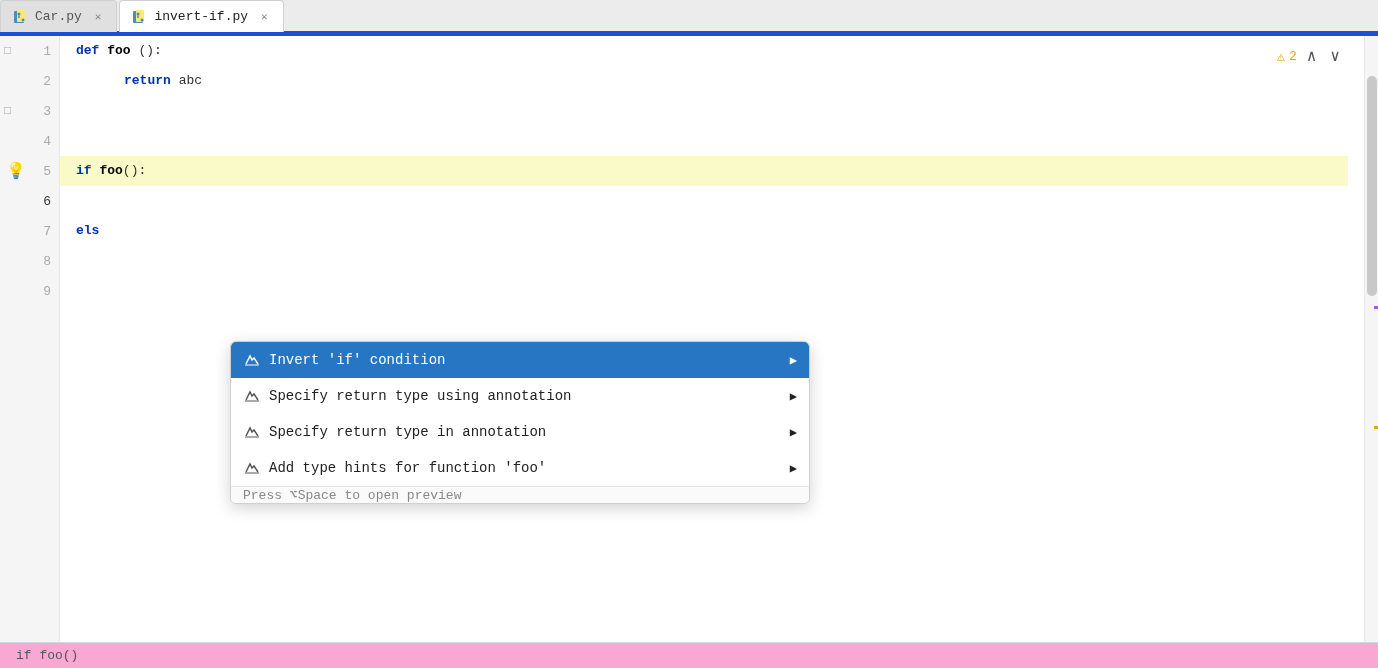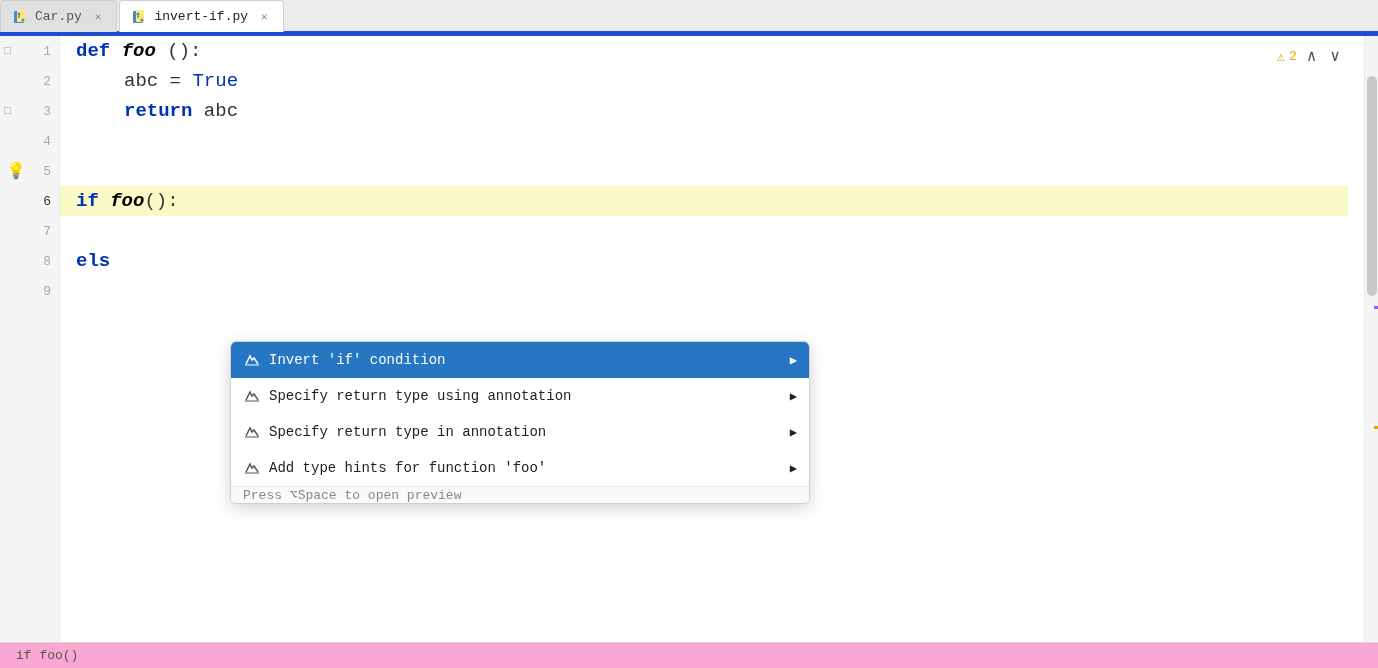--- a/index.html
+++ b/index.html
@@ -122,33 +122,33 @@
       flex: 1;
       position: relative;
       overflow: hidden;
       padding-left: 16px;
     }
 
     .code-line {
       height: 30px;
       display: flex;
       align-items: flex-start;
-      font-size: 19px;
+      font-size: 13px;
       line-height: 30px;
       white-space: pre;
       color: #333;
     }
 
     .code-line.active-line {
       background: #fafac8;
     }
 
     
     .kw { color: #0033b3; font-weight: bold; } 
-    .fn { color: #000000; font-weight: bold; font-style: italic; } 
+    .fn { color: #000000; font-weight: bold; } 
     .kw-true { color: #0033b3; } 
     .var { color: #333; }
 
     
     .lightbulb {
       color: #e6a817;
       font-size: 16px;
     }
 
     
@@ -385,23 +385,20 @@
         <span>2</span>
       </div>
       <span class="nav-arrow">∧</span>
       <span class="nav-arrow">∨</span>
     </div>
 
     <div class="code-line">
       <span class="kw">def</span><span>&nbsp;</span><span class="fn">foo</span><span> ():</span>
     </div>
 
-    <div class="code-line">
-      <span style="padding-left:48px;"><span class="var">abc</span><span> = </span><span class="kw-true">True</span></span>
-    </div>
 
     <div class="code-line">
       <span style="padding-left:48px;"><span class="kw">return</span><span> </span><span class="var">abc</span></span>
     </div>
 
     <div class="code-line">&nbsp;</div>
 
     <div class="code-line">&nbsp;</div>
 
     <div class="code-line active-line" style="width:100%; margin-left:-16px; padding-left:16px;">

